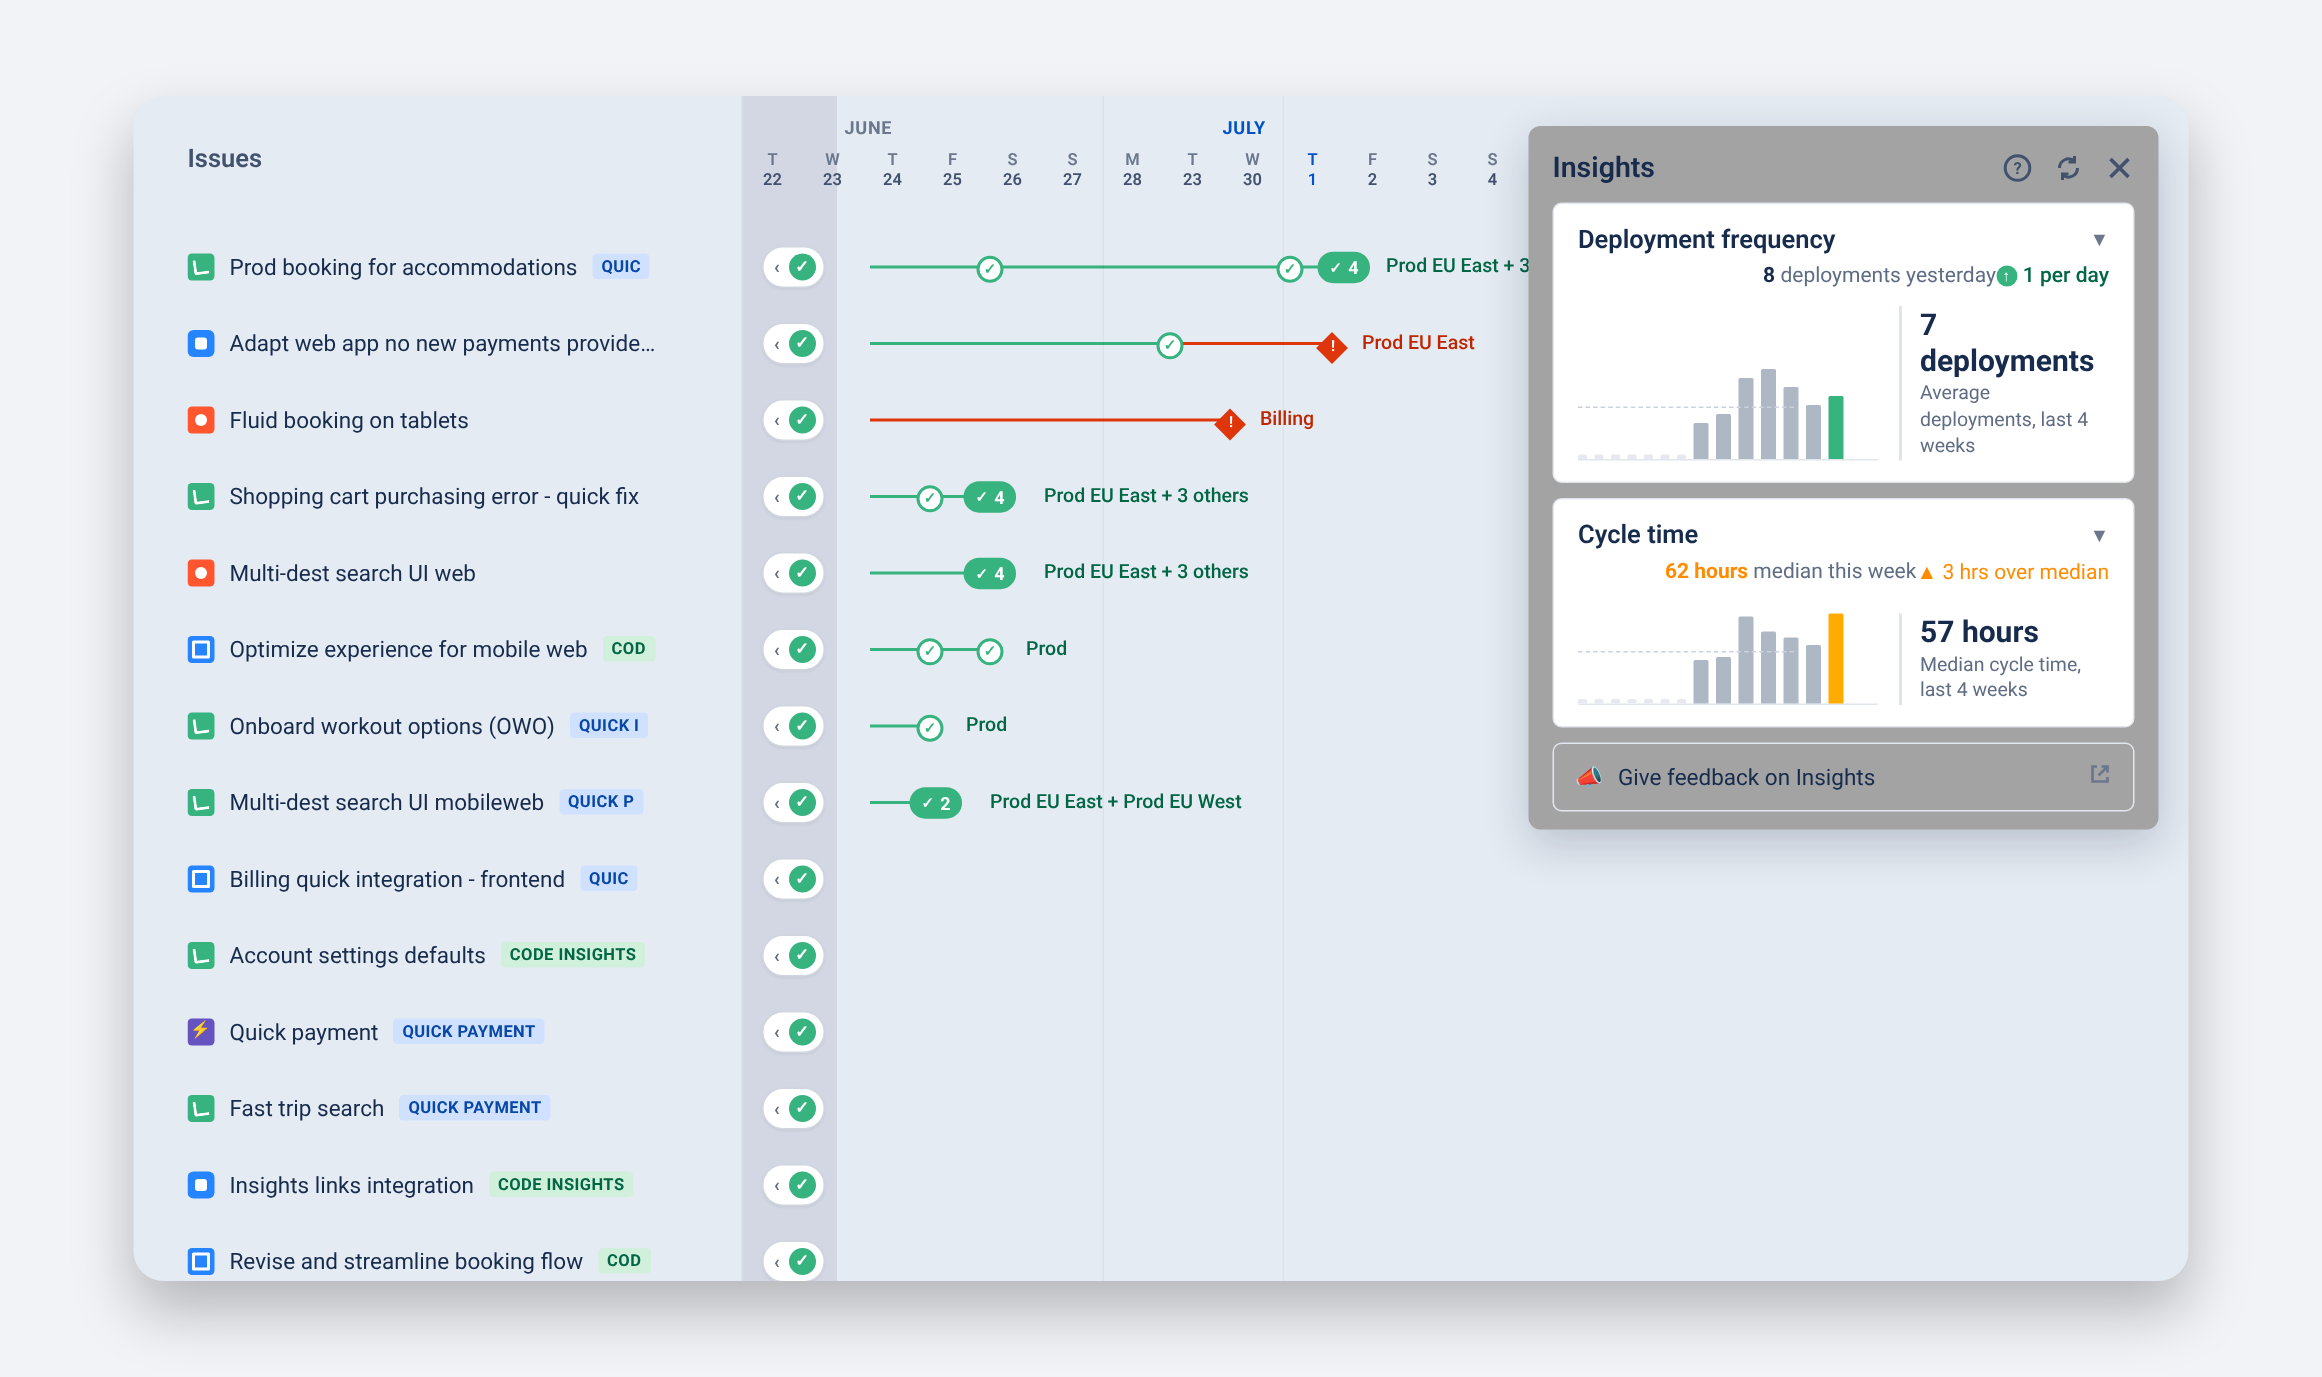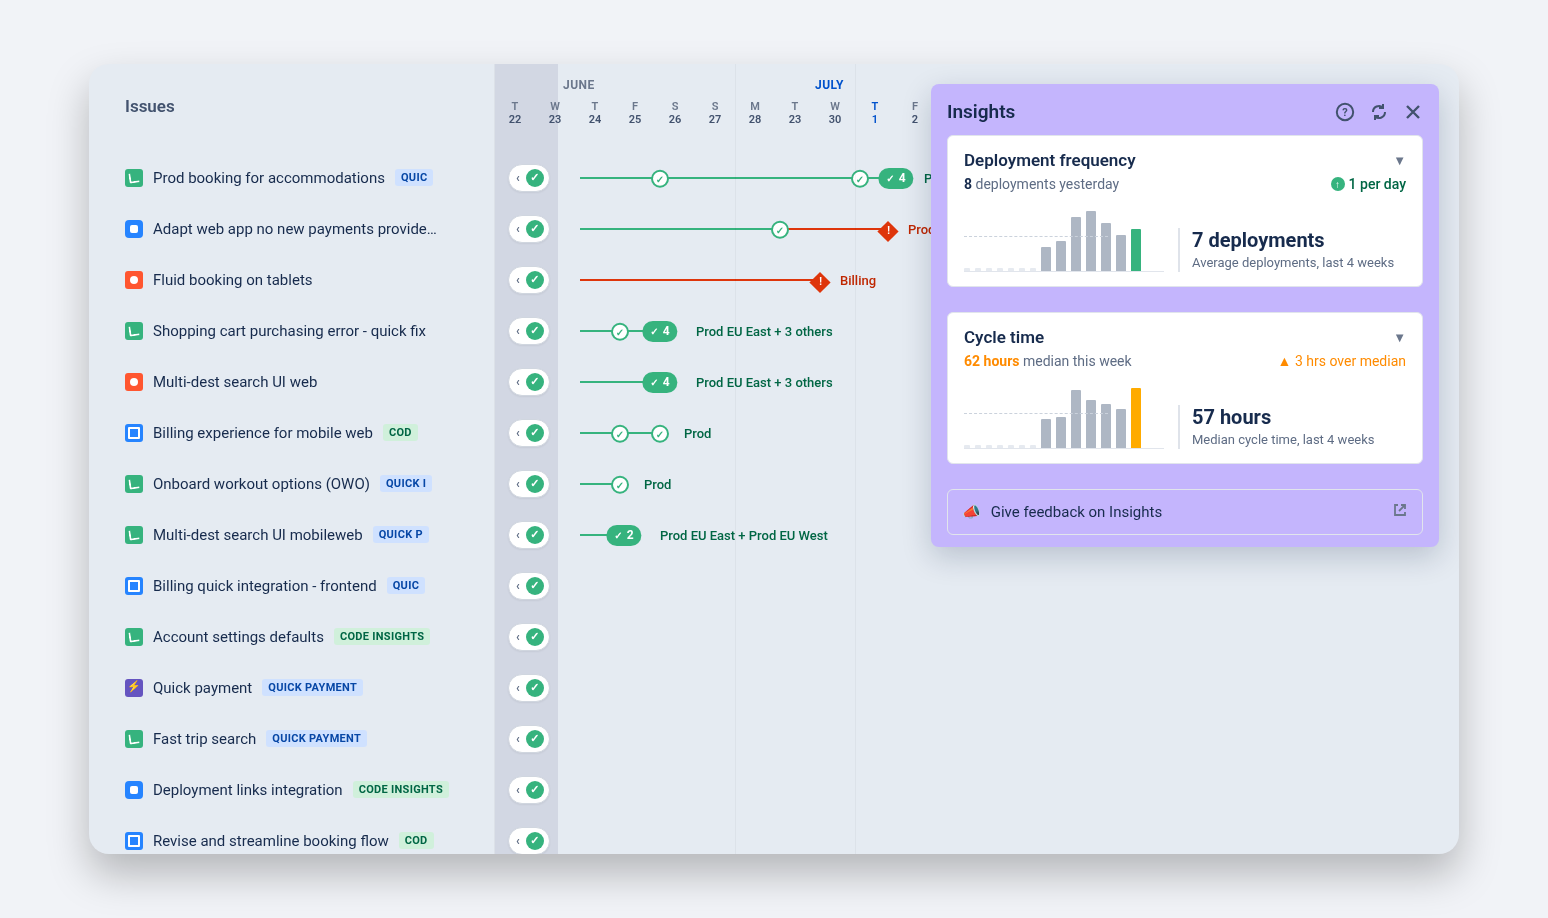--- a/index.html
+++ b/index.html
@@ -153,37 +153,37 @@
   .line.green{background:#36b37e;}
   .line.red{background:#de350b;}
   .node{position:absolute;top:50%;transform:translate(-50%,-50%);}
   .envtxt{position:absolute;top:50%;transform:translateY(-50%);font-size:13px;font-weight:500;}
   .envtxt.green{color:#006644;}
   .envtxt.red{color:#bf2600;}
 
   
   .insights {
     position:absolute; right:20px; top:20px;
-    width:508px; background:#c4b5fd; border-radius:8px;
+    width:420px; background:#a3a3a3; border-radius:8px;
     box-shadow: 0 10px 30px rgba(9,30,66,.2);
     padding:16px 16px 12px 16px;
   }
   .insights-head {
     display:flex;align-items:center;justify-content:space-between;margin-bottom:12px;
   }
   .insights-title{font-size:19px;font-weight:600;color:#172b4d;}
   .insights-icons{display:flex;gap:14px;align-items:center;color:#42526e;}
   .ii{width:20px;height:20px;display:inline-flex;align-items:center;justify-content:center;cursor:pointer;}
   .card {
-    border:1px solid #e1e5ec;border-radius:6px;padding:14px 16px;margin-bottom:25px;background:#fff;
+    border:1px solid #e1e5ec;border-radius:6px;padding:14px 16px;margin-bottom:10px;background:#fff;
   }
   .card-h{display:flex;align-items:center;justify-content:space-between;}
   .card-title{font-size:17px;font-weight:600;color:#172b4d;}
   .chev-down{color:#6b778c;font-size:13px;}
-  .card-sub{display:flex;align-items:center;justify-content:space-between;margin-top:6px;font-size:14px;gap:14px;}
+  .card-sub{display:flex;align-items:center;justify-content:flex-end;margin-top:6px;font-size:14px;}
   .card-sub .b{font-weight:700;color:#172b4d;}
   .card-sub .t{color:#5e6c84;}
   .delta{color:#006644;font-size:14px;font-weight:500;display:inline-flex;align-items:center;gap:4px;}
   .delta .arr{display:inline-flex;width:14px;height:14px;border-radius:50%;background:#36b37e;align-items:center;justify-content:center;color:#fff;font-size:10px;}
   .card-body{display:flex;align-items:flex-end;gap:14px;margin-top:12px;}
   .mini-chart{flex:0 0 200px;height:68px;position:relative;display:flex;align-items:flex-end;gap:5px;border-bottom:1px solid #e1e5ec;padding-bottom:0;}
   .mini-chart::before{content:"";position:absolute;left:0;right:56px;top:32px;border-top:1px dashed #cbd2dc;}
   .bar{width:10px;background:#aeb7c4;border-radius:1px 1px 0 0;}
   .bar.hl-g{background:#36b37e;}
   .bar.hl-y{background:#ffab00;}
@@ -220,21 +220,21 @@
       <div class="issue-row">
         <span class="issue-icon story"></span>
         <span class="issue-title">Shopping cart purchasing error - quick fix</span>
       </div>
       <div class="issue-row">
         <span class="issue-icon bug"></span>
         <span class="issue-title">Multi-dest search UI web</span>
       </div>
       <div class="issue-row">
         <span class="issue-icon task"></span>
-        <span class="issue-title">Billing experience for mobile web</span>
+        <span class="issue-title">Optimize experience for mobile web</span>
         <span class="badge green">COD</span>
       </div>
       <div class="issue-row">
         <span class="issue-icon story"></span>
         <span class="issue-title">Onboard workout options (OWO)</span>
         <span class="badge blue">QUICK I</span>
       </div>
       <div class="issue-row">
         <span class="issue-icon story"></span>
         <span class="issue-title">Multi-dest search UI mobileweb</span>
@@ -255,21 +255,21 @@
         <span class="issue-title">Quick payment</span>
         <span class="badge blue">QUICK PAYMENT</span>
       </div>
       <div class="issue-row">
         <span class="issue-icon story"></span>
         <span class="issue-title">Fast trip search</span>
         <span class="badge blue">QUICK PAYMENT</span>
       </div>
       <div class="issue-row">
         <span class="issue-icon feature"></span>
-        <span class="issue-title">Deployment links integration</span>
+        <span class="issue-title">Insights links integration</span>
         <span class="badge green">CODE INSIGHTS</span>
       </div>
       <div class="issue-row">
         <span class="issue-icon task"></span>
         <span class="issue-title">Revise and streamline booking flow</span>
         <span class="badge green">COD</span>
       </div>
     </div>
 
   <div class="timeline">

